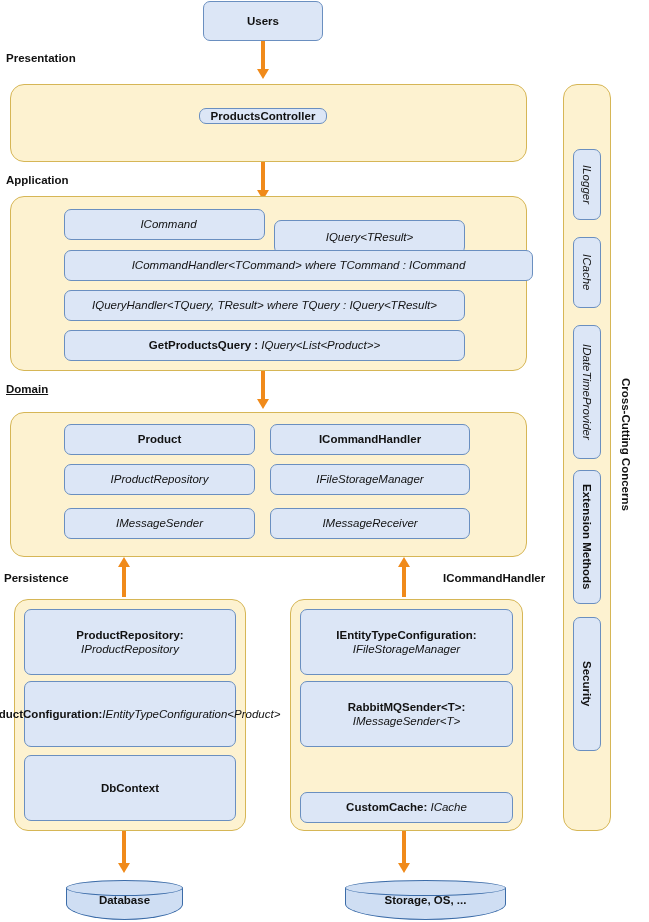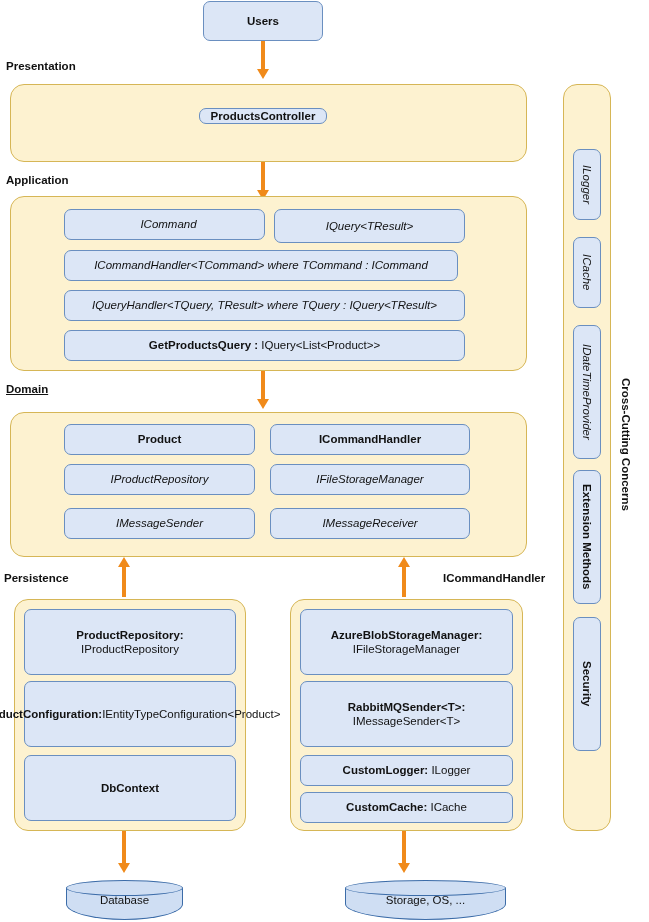--- a/index.html
+++ b/index.html
@@ -40,21 +40,21 @@
     text-align: center;
     color: #111111;
     font-size: 11.5px;
     line-height: 1.25;
     padding: 2px 4px;
   }
   .node.bold { font-weight: bold; }
   .node.italic { font-style: italic; }
 
   .nm { font-weight: bold; font-style: normal; }
-  .ni { font-weight: normal; }
+  .ni { font-weight: normal; font-style: italic; }
 
   
   .caption {
     position: absolute;
     font-size: 11.5px;
     font-weight: bold;
     color: #111111;
     white-space: nowrap;
   }
 
@@ -145,59 +145,59 @@
   .cylinder .cyl-label {
     position: absolute;
     left: 0;
     right: 0;
     top: 0;
     bottom: 0;
     display: flex;
     align-items: center;
     justify-content: center;
     font-size: 11.5px;
-    font-weight: normal;
+    font-weight: bold;
     color: #111111;
   }
 </style>
 </head>
 <body>
 
 <div id="canvas">
 
   <div class="node bold" style="left:203px; top:1px; width:120px; height:40px;">
     <span>Users</span>
   </div>
 
   <div class="arrow down" style="left:263px; top:41px;">
     <div class="shaft" style="top:0; height:30px;"></div>
     <div class="head" style="top:28px;"></div>
   </div>
 
-  <div class="caption" style="left:6px; top:52px;margin-top:8px;">Presentation</div>
+  <div class="caption" style="left:6px; top:52px;">Presentation</div>
   <div class="layer" style="left:10px; top:84px; width:517px; height:78px;"></div>
   <div class="node bold" style="left:199px; top:102px; width:128px; height:16px;margin-top:6px;">
     <span>ProductsController</span>
   </div>
 
   <div class="arrow down" style="left:263px; top:162px;">
     <div class="shaft" style="top:0; height:30px;"></div>
     <div class="head" style="top:28px;"></div>
   </div>
 
   <div class="caption" style="left:6px; top:174px;">Application</div>
   <div class="layer" style="left:10px; top:196px; width:517px; height:175px;"></div>
 
   <div class="node italic" style="left:64px; top:209px; width:201px; height:31px;padding-left:12px;">
     <span>ICommand</span>
   </div>
-  <div class="node italic" style="left:274px; top:209px; width:191px; height:34px;">
+  <div class="node italic" style="left:274px; top:220px; width:191px; height:34px;">
     <span>IQuery&lt;TResult&gt;</span>
   </div>
-  <div class="node italic" style="left:64px; top:250px; width:394px; height:31px;">
+  <div class="node italic" style="left:64px; top:250px; width:469px; height:31px;">
     <span>ICommandHandler&lt;TCommand&gt; where TCommand : ICommand</span>
   </div>
   <div class="node italic" style="left:64px; top:290px; width:401px; height:31px;">
     <span>IQueryHandler&lt;TQuery, TResult&gt; where TQuery : IQuery&lt;TResult&gt;</span>
   </div>
   <div class="node" style="left:64px; top:330px; width:401px; height:31px;">
     <span><span class="nm">GetProductsQuery :</span><span class="ni"> IQuery&lt;List&lt;Product&gt;&gt;</span></span>
   </div>
 
   <div class="arrow down" style="left:263px; top:371px;">
@@ -248,29 +248,26 @@
     <span class="ni">IEntityTypeConfiguration&lt;Product&gt;</span>
   </div>
   <div class="node bold" style="left:24px; top:755px; width:212px; height:66px;">
     <span>DbContext</span>
   </div>
 
   <div class="caption" style="left:443px; top:572px;">ICommandHandler</div>
   <div class="layer" style="left:290px; top:599px; width:233px; height:232px;"></div>
 
   <div class="node" style="left:300px; top:609px; width:213px; height:66px; flex-direction:column;">
-    <span class="nm">AzureBlobStorageManager:</span>
+    <span class="nm">IEntityTypeConfiguration:</span>
     <span class="ni">IFileStorageManager</span>
   </div>
   <div class="node" style="left:300px; top:681px; width:213px; height:66px; flex-direction:column;">
     <span class="nm">RabbitMQSender&lt;T&gt;:</span>
     <span class="ni">IMessageSender&lt;T&gt;</span>
-  </div>
-  <div class="node" style="left:300px; top:755px; width:213px; height:31px;">
-    <span><span class="nm">CustomLogger:</span><span class="ni"> ILogger</span></span>
   </div>
   <div class="node" style="left:300px; top:792px; width:213px; height:31px;">
     <span><span class="nm">CustomCache:</span><span class="ni"> ICache</span></span>
   </div>
 
   <div class="arrow down" style="left:124px; top:831px;">
     <div class="shaft" style="top:0; height:34px;"></div>
     <div class="head" style="top:32px;"></div>
   </div>
 

